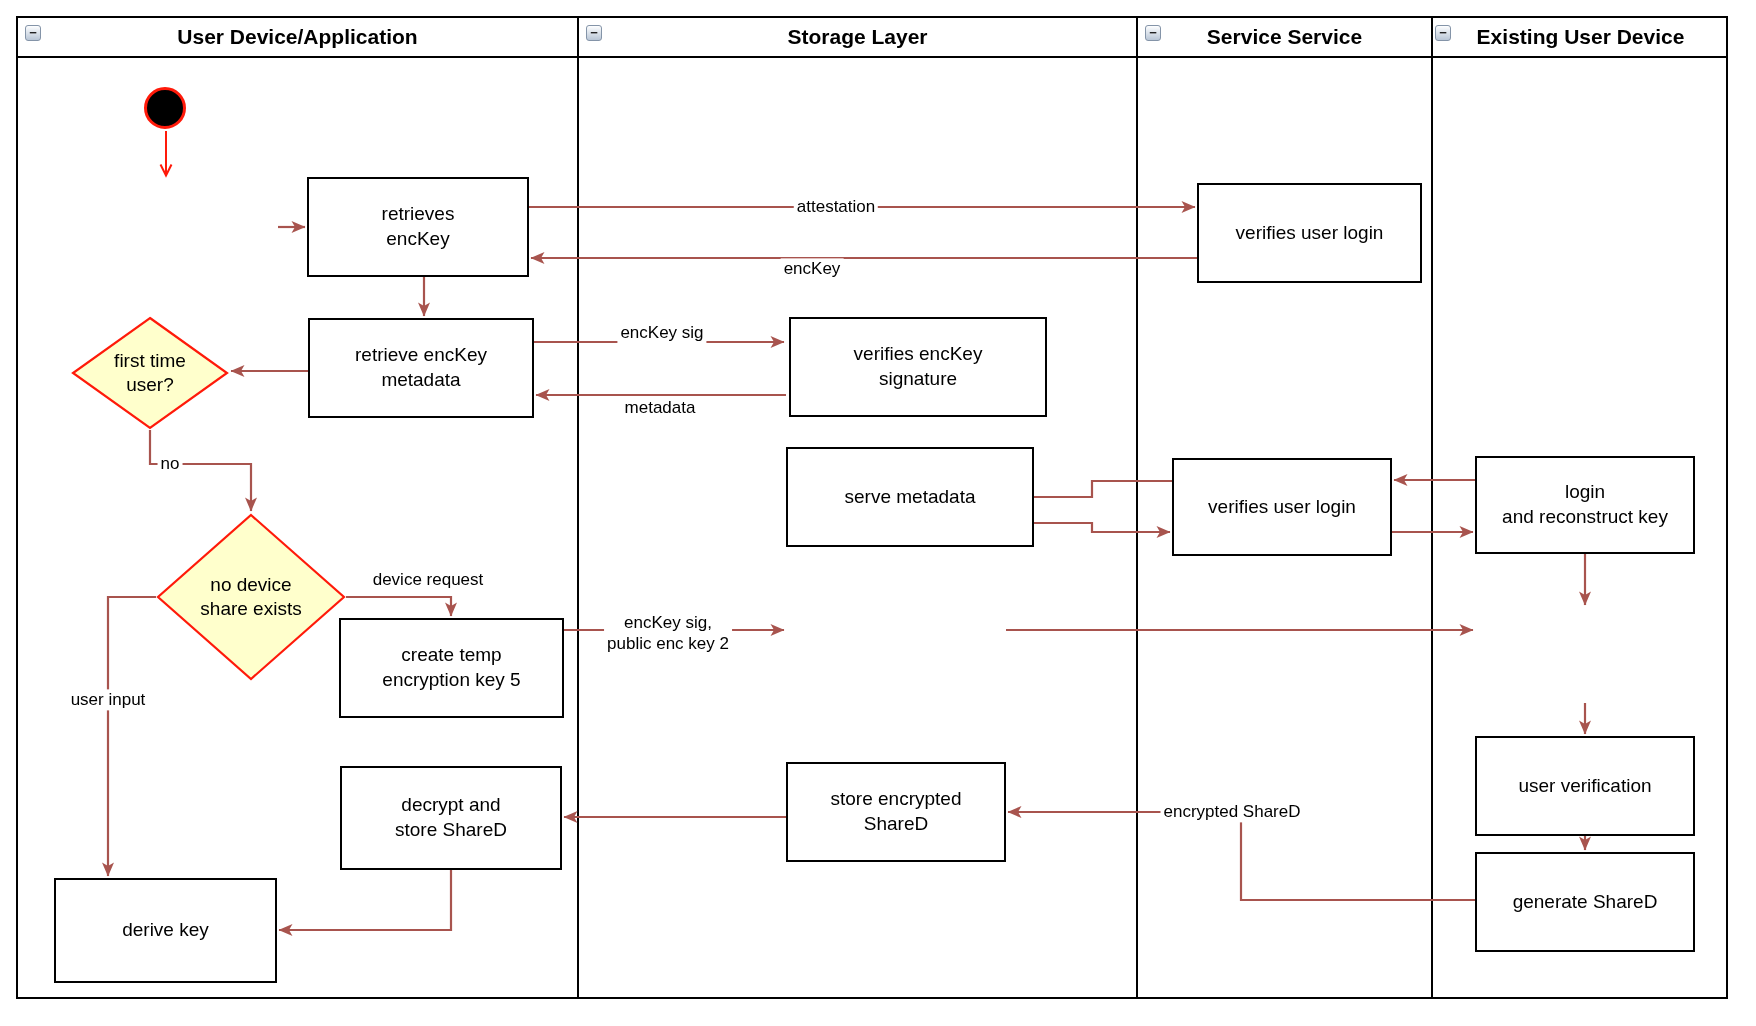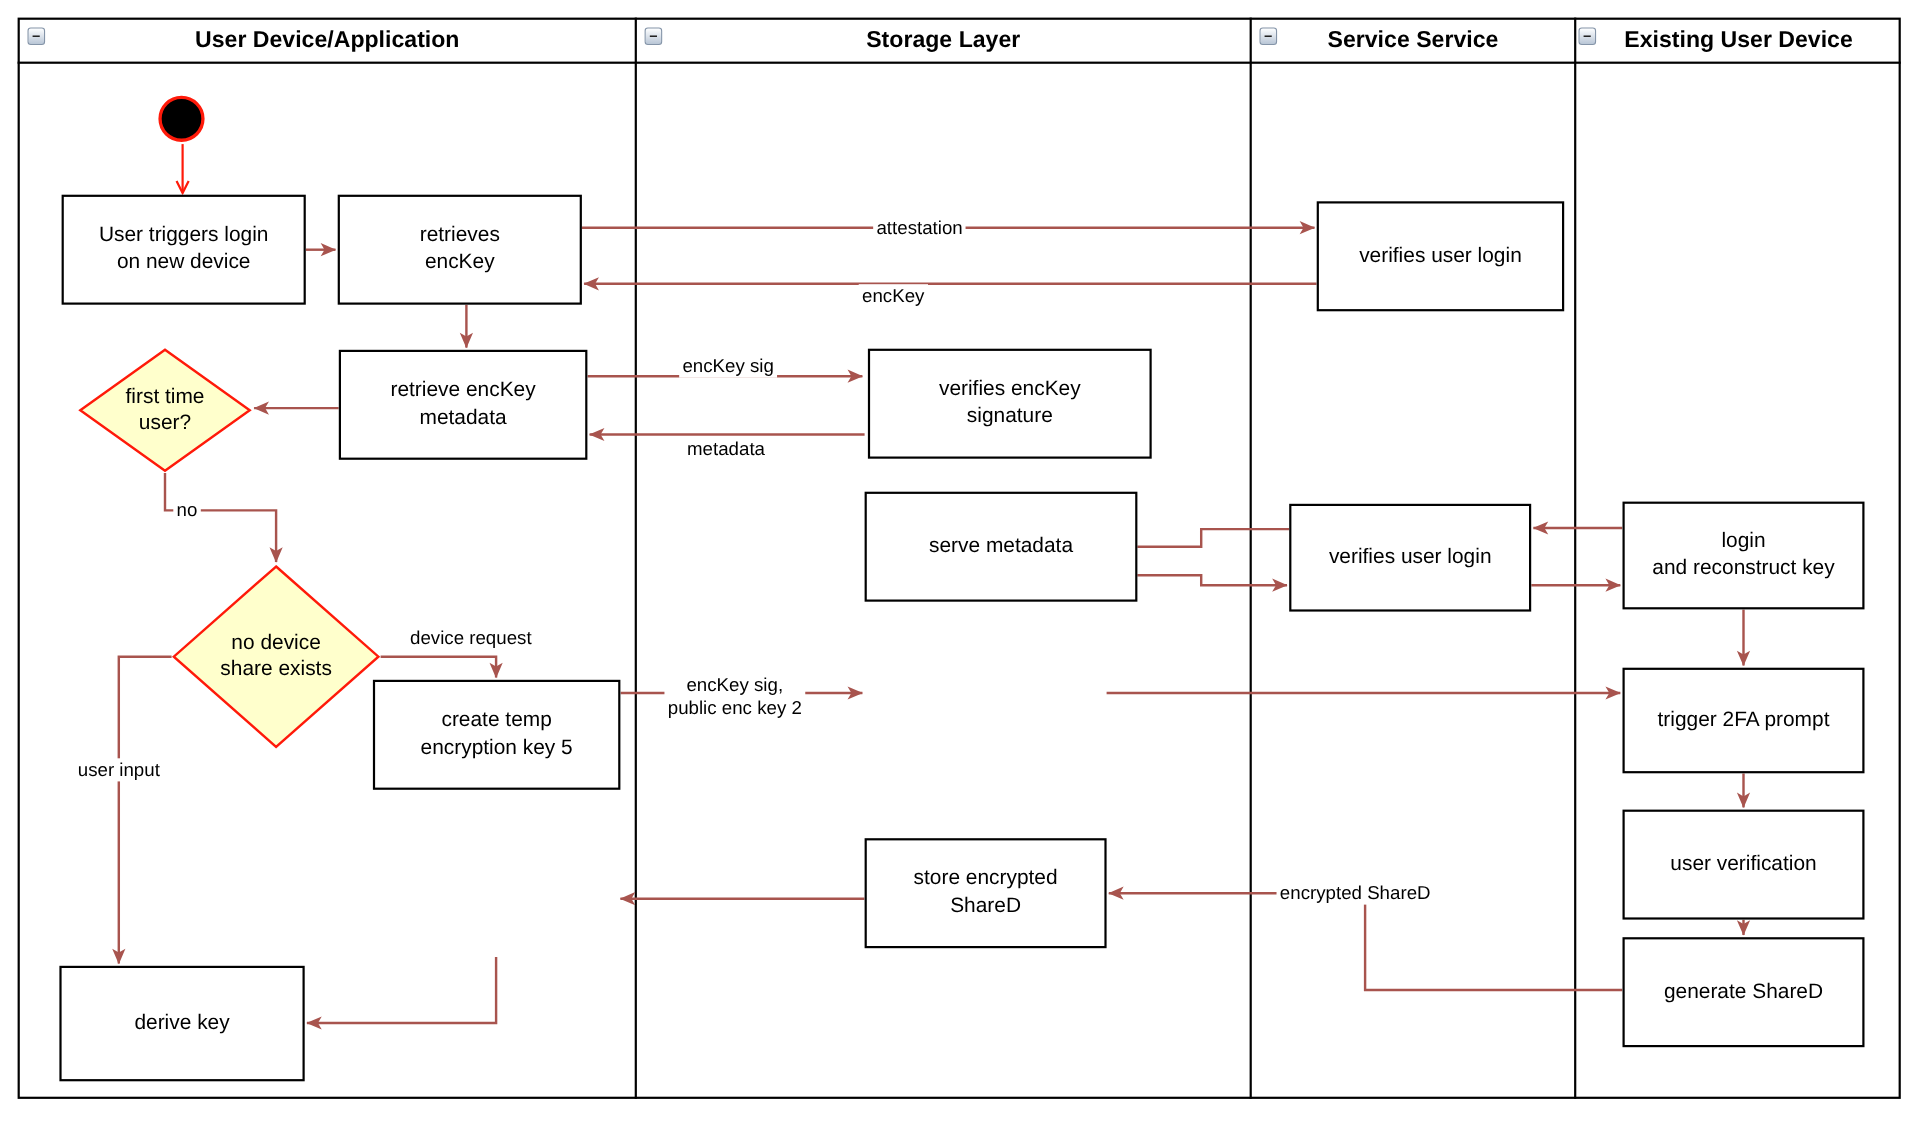--- a/index.html
+++ b/index.html
@@ -116,28 +116,28 @@
     <polyline class="edge" points="1475,900 1241,900 1241,812 1008,812" marker-end="url(#mDark)"></polyline>
     <polyline class="edge" points="786,817 564,817" marker-end="url(#mDark)"></polyline>
     <polyline class="edge" points="451,870 451,930 279,930" marker-end="url(#mDark)"></polyline>
     <polyline class="edge" points="1585,554 1585,605" marker-end="url(#mDark)"></polyline>
     <polyline class="edge" points="1585,703 1585,734" marker-end="url(#mDark)"></polyline>
     <polyline class="edge" points="1585,836 1585,850" marker-end="url(#mDark)"></polyline>
   </svg>
 
   <div class="start-node"></div>
 
-  <div class="node" style="left:56px;top:177px;width:222px;height:100px;">User triggers login
-on new device</div>
   <div class="node" style="left:307px;top:177px;width:222px;height:100px;">retrieves
 encKey</div>
   <div class="node" style="left:308px;top:318px;width:226px;height:100px;">retrieve encKey
 metadata</div>
   <div class="node" style="left:339px;top:618px;width:225px;height:100px;">create temp
 encryption key 5</div>
+  <div class="node" style="left:340px;top:766px;width:222px;height:104px;">decrypt and
+store ShareD</div>
   <div class="node" style="left:54px;top:878px;width:223px;height:105px;">derive key</div>
 
   <div class="decision" style="left:71px;top:316px;width:158px;height:114px;">
     <svg width="158" height="114">
       <polygon points="79,2 156,57 79,112 2,57" fill="var(--decision-fill)" stroke="var(--highlight)" stroke-width="2.2"></polygon>
     </svg>
     <span class="decision-label">first time
 user?</span>
   </div>
   <div class="decision" style="left:156px;top:513px;width:190px;height:168px;">
@@ -152,21 +152,20 @@
 signature</div>
   <div class="node" style="left:786px;top:447px;width:248px;height:100px;">serve metadata</div>
   <div class="node" style="left:786px;top:762px;width:220px;height:100px;">store encrypted
 ShareD</div>
 
   <div class="node" style="left:1197px;top:183px;width:225px;height:100px;">verifies user login</div>
   <div class="node" style="left:1172px;top:458px;width:220px;height:98px;">verifies user login</div>
 
   <div class="node" style="left:1475px;top:456px;width:220px;height:98px;">login
 and reconstruct key</div>
-  <div class="node" style="left:1475px;top:607px;width:220px;height:96px;">trigger 2FA prompt</div>
   <div class="node" style="left:1475px;top:736px;width:220px;height:100px;">user verification</div>
   <div class="node" style="left:1475px;top:852px;width:220px;height:100px;">generate ShareD</div>
 
   <div class="edge-label" style="left:836px;top:207px;">attestation</div>
   <div class="edge-label" style="left:812px;top:269px;">encKey</div>
   <div class="edge-label" style="left:662px;top:333px;">encKey sig</div>
   <div class="edge-label" style="left:660px;top:408px;">metadata</div>
   <div class="edge-label" style="left:170px;top:464px;">no</div>
   <div class="edge-label" style="left:428px;top:580px;">device request</div>
   <div class="edge-label" style="left:668px;top:633px;">encKey sig,

